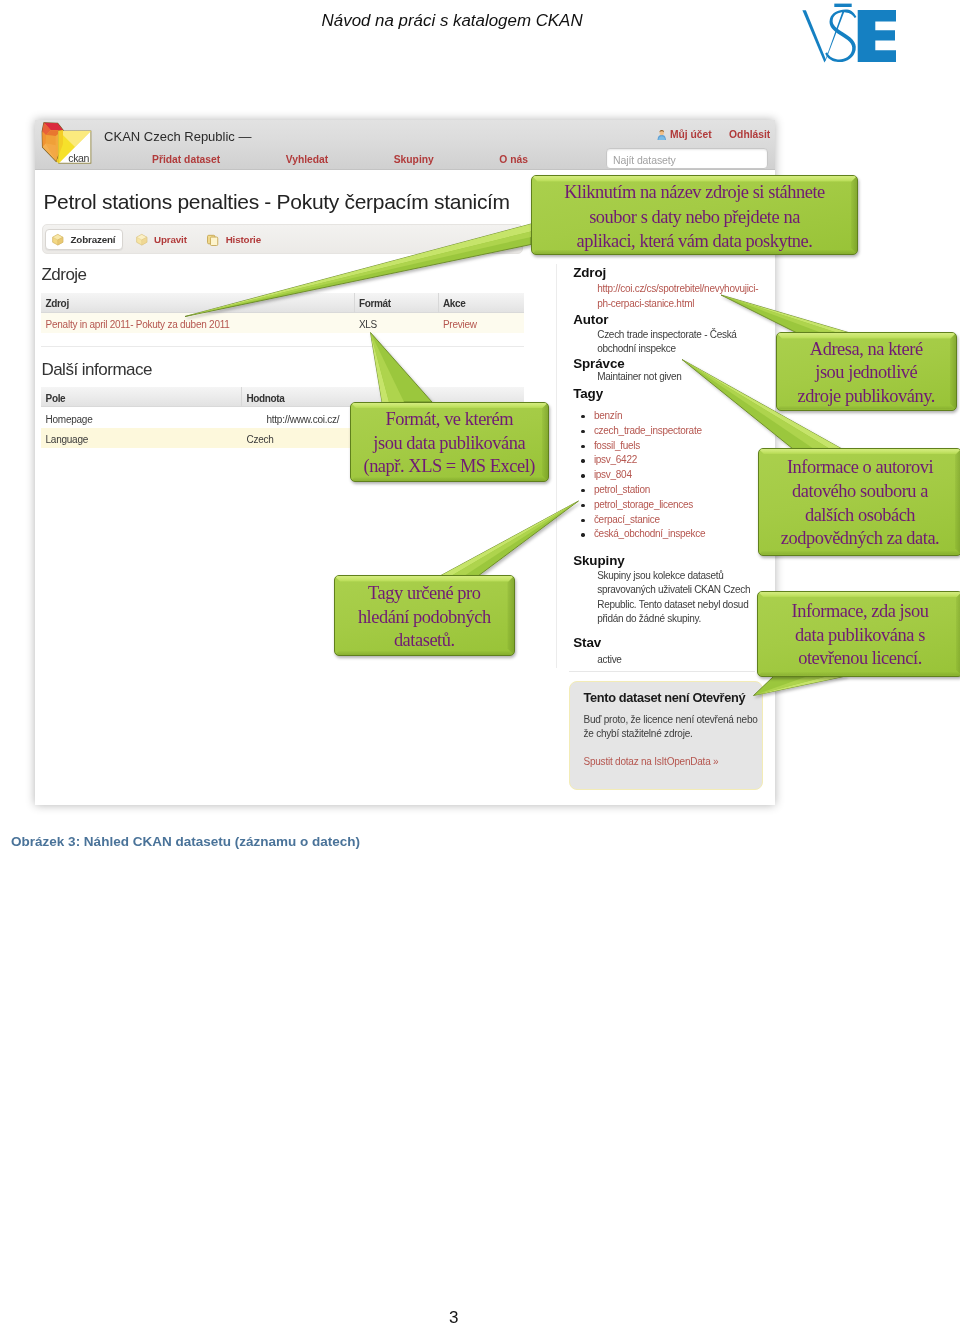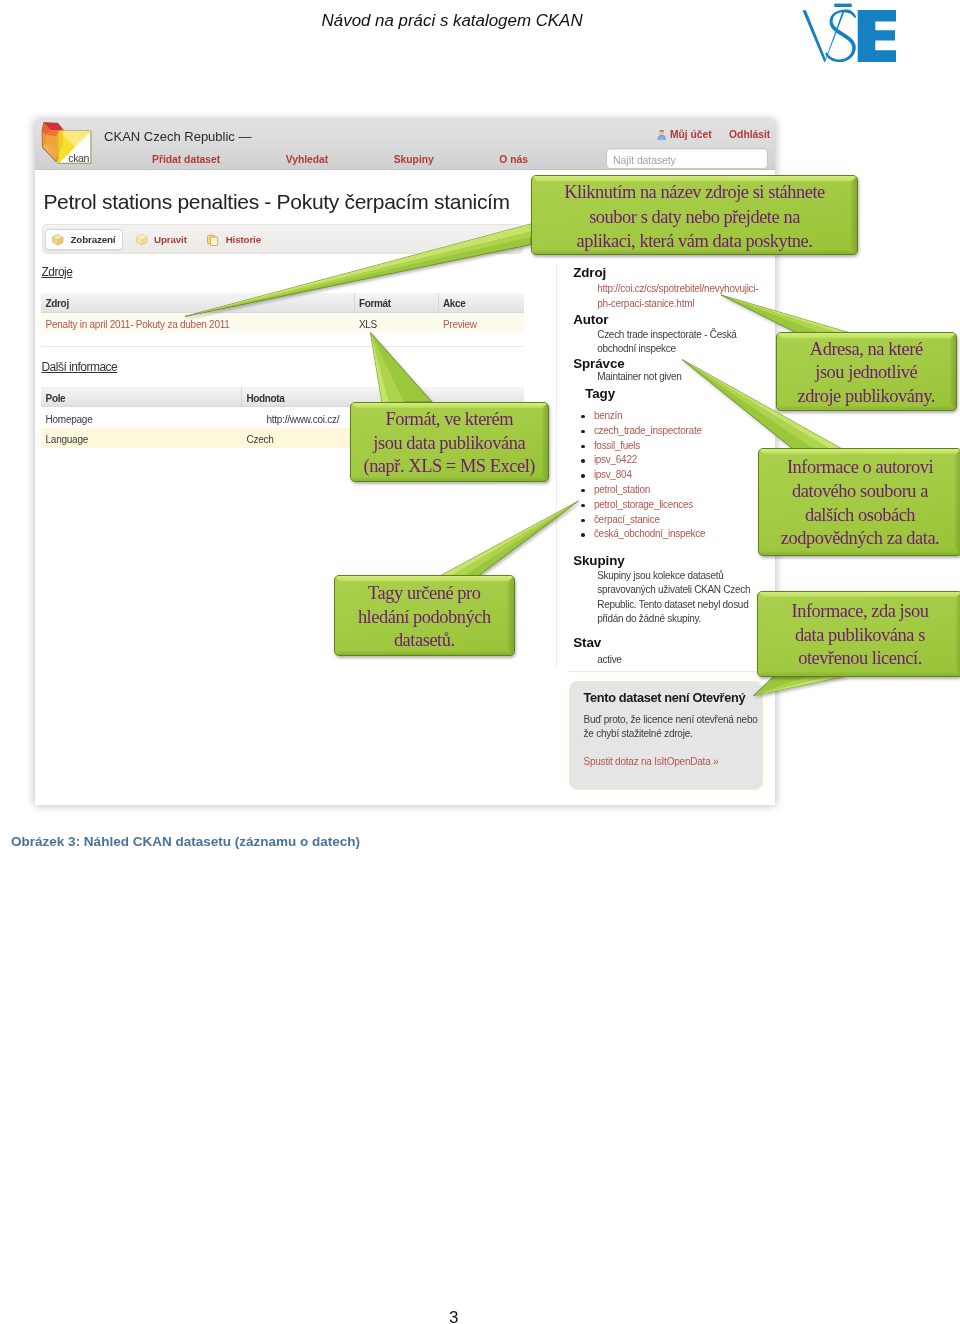--- a/index.html
+++ b/index.html
@@ -42,21 +42,21 @@
             background:linear-gradient(to bottom,#f3f2f0 0%,#eceae7 100%);
             border:1px solid #e6e4e1;border-radius:5px;box-sizing:border-box;}
   .tab{position:absolute;font-size:9.8px;letter-spacing:-0.15px;font-weight:bold;color:#b13b3b;white-space:nowrap;}
   .tab .ico{position:absolute;left:0;top:0;width:13.5px;height:13.5px;}
   .tab .tlab{position:absolute;left:19.2px;top:0;}
   .tab.active .tlab{color:#333;}
   .tabbg{position:absolute;background:#fff;border:1px solid #d8d5d1;border-radius:4px;
          box-shadow:0 1px 1px rgba(0,0,0,0.05);box-sizing:border-box;}
 
   
-  .sec-h{position:absolute;font-size:12px;letter-spacing:-0.5px;color:#333;white-space:nowrap;text-decoration:underline;}
+  .sec-h{position:absolute;font-size:17px;letter-spacing:-0.5px;color:#333;white-space:nowrap;}
   .tbl{position:absolute;}
   .tbl .hrow{position:absolute;left:0;top:0;height:19.7px;
              background:linear-gradient(to bottom,#f5f5f5 0%,#ebebeb 55%,#e2e2e2 100%);
              border-bottom:1px solid #d9d9d9;box-sizing:border-box;}
   .cellh{position:absolute;font-size:10px;letter-spacing:-0.35px;font-weight:bold;color:#333;white-space:nowrap;}
   .cell{position:absolute;font-size:10px;letter-spacing:-0.25px;color:#3a3a3a;white-space:nowrap;}
   .cell.link{color:#b5564f;}
 
   
   .side{position:absolute;left:491px;top:0;width:247px;height:686px;}
@@ -230,21 +230,21 @@
         <div>http://coi.cz/cs/spotrebitel/nevyhovujici-</div>
         <div>ph-cerpaci-stanice.html</div>
       </div>
       <div class="sh" style="top:192.2px;">Autor</div>
       <div class="sv" style="top:207.5px;line-height:14.5px;">
         <div>Czech trade inspectorate - Česká</div>
         <div>obchodní inspekce</div>
       </div>
       <div class="sh" style="top:236.1px;">Správce</div>
       <div class="sv" style="top:250.4px;line-height:14.5px;">Maintainer not given</div>
-      <div class="sh" style="top:265.9px;margin-left:12px;">Tagy</div>
+      <div class="sh" style="top:265.9px;">Tagy</div>
       <div class="taglist" style="top:288.9px;">
         <div>benzín</div>
         <div>czech_trade_inspectorate</div>
         <div>fossil_fuels</div>
         <div>ipsv_6422</div>
         <div>ipsv_804</div>
         <div>petrol_station</div>
         <div>petrol_storage_licences</div>
         <div>čerpací_stanice</div>
         <div>česká_obchodní_inspekce</div>

